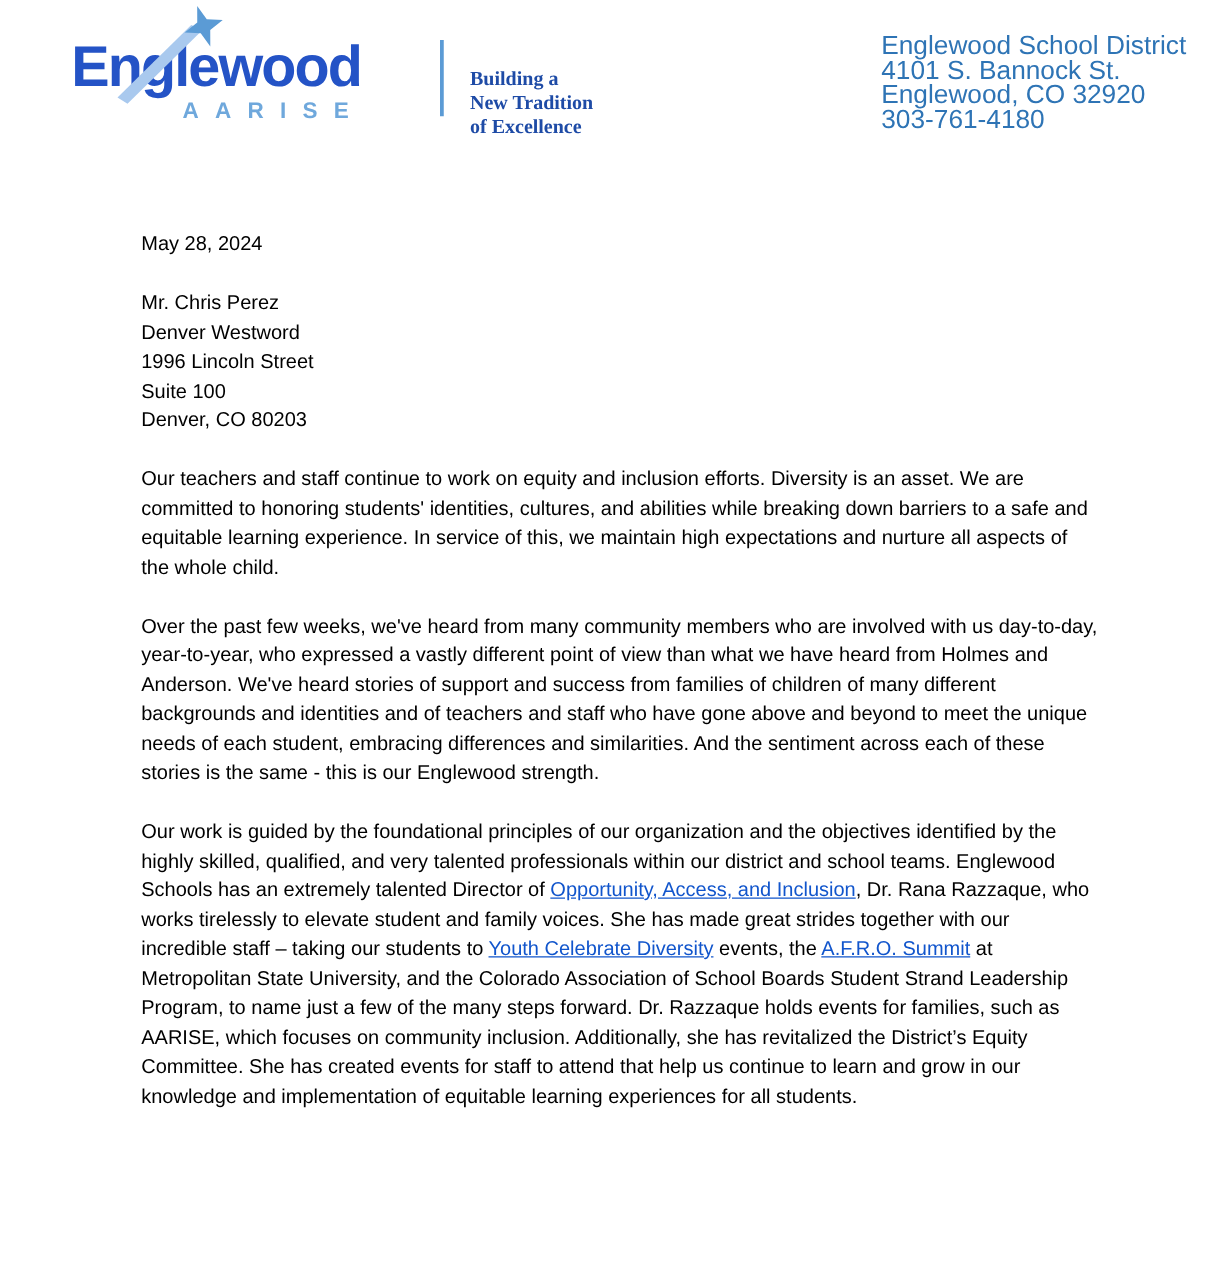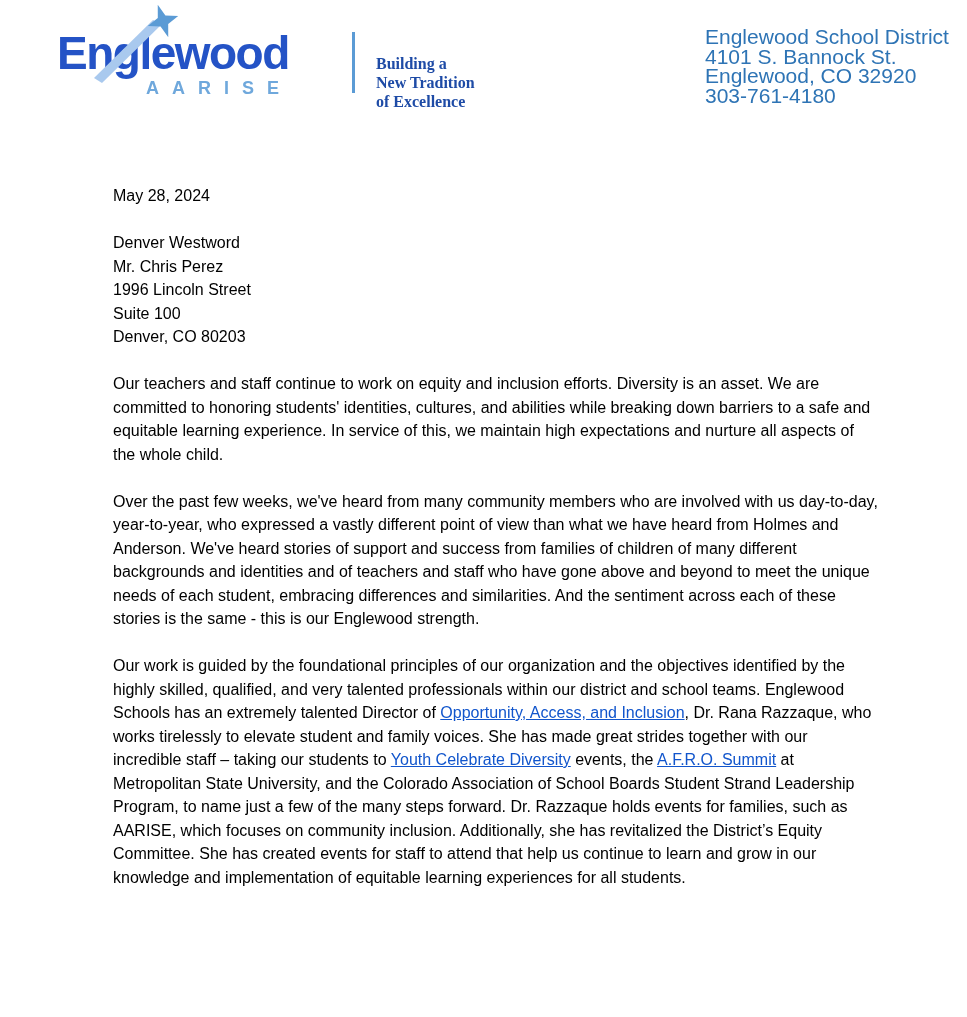--- a/index.html
+++ b/index.html
@@ -86,22 +86,22 @@
       <div>303-761-4180</div>
     </div>
 
   </header>
 
   <main class="letter-body">
 
     <div class="block">May 28, 2024</div>
 
     <div class="block recipient">
+      <div>Mr. Chris Perez</div>
       <div>Denver Westword</div>
-      <div>Mr. Chris Perez</div>
       <div>1996 Lincoln Street</div>
       <div>Suite 100</div>
       <div>Denver, CO 80203</div>
     </div>
 
 
     <p><span>Our teachers and staff continue to work on equity and inclusion efforts. Diversity is an asset. We are committed to honoring students' identities, cultures, and abilities while breaking down barriers to a safe and equitable learning experience. In service of this, we maintain high expectations and nurture all aspects of the whole child.</span></p>
     <p><span>Over the past few weeks, we've heard from many community members who are involved with us day-to-day, year-to-year, who expressed a vastly different point of view than what we have heard from Holmes and Anderson. We've heard stories of support and success from families of children of many different backgrounds and identities and of teachers and staff who have gone above and beyond to meet the unique needs of each student, embracing differences and similarities. And the sentiment across each of these stories is the same - this is our Englewood strength.</span></p>
     <p><span>Our work is guided by the foundational principles of our organization and the objectives identified by the highly skilled, qualified, and very talented professionals within our district and school teams. Englewood Schools has an extremely talented Director of </span><a href="#" class="link">Opportunity, Access, and Inclusion</a><span>, Dr. Rana Razzaque, who works tirelessly to elevate student and family voices. She has made great strides together with our incredible staff – taking our students to </span><a href="#" class="link">Youth Celebrate Diversity</a><span> events, the </span><a href="#" class="link">A.F.R.O. Summit</a><span> at Metropolitan State University, and the Colorado Association of School Boards Student Strand Leadership Program, to name just a few of the many steps forward. Dr. Razzaque holds events for families, such as AARISE, which focuses on community inclusion. Additionally, she has revitalized the District’s Equity Committee. She has created events for staff to attend that help us continue to learn and grow in our knowledge and implementation of equitable learning experiences for all students.</span></p>
 

